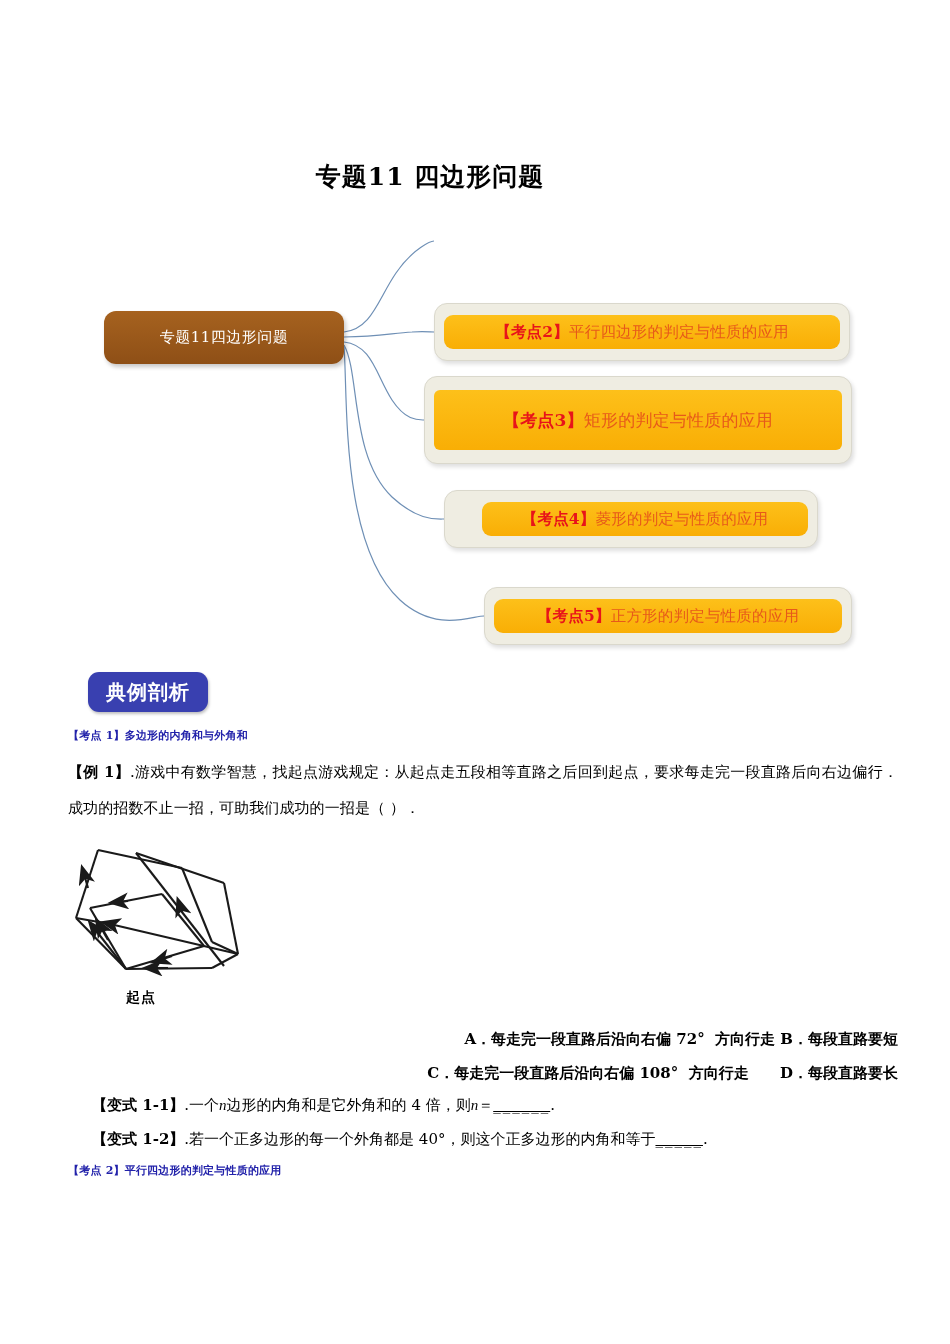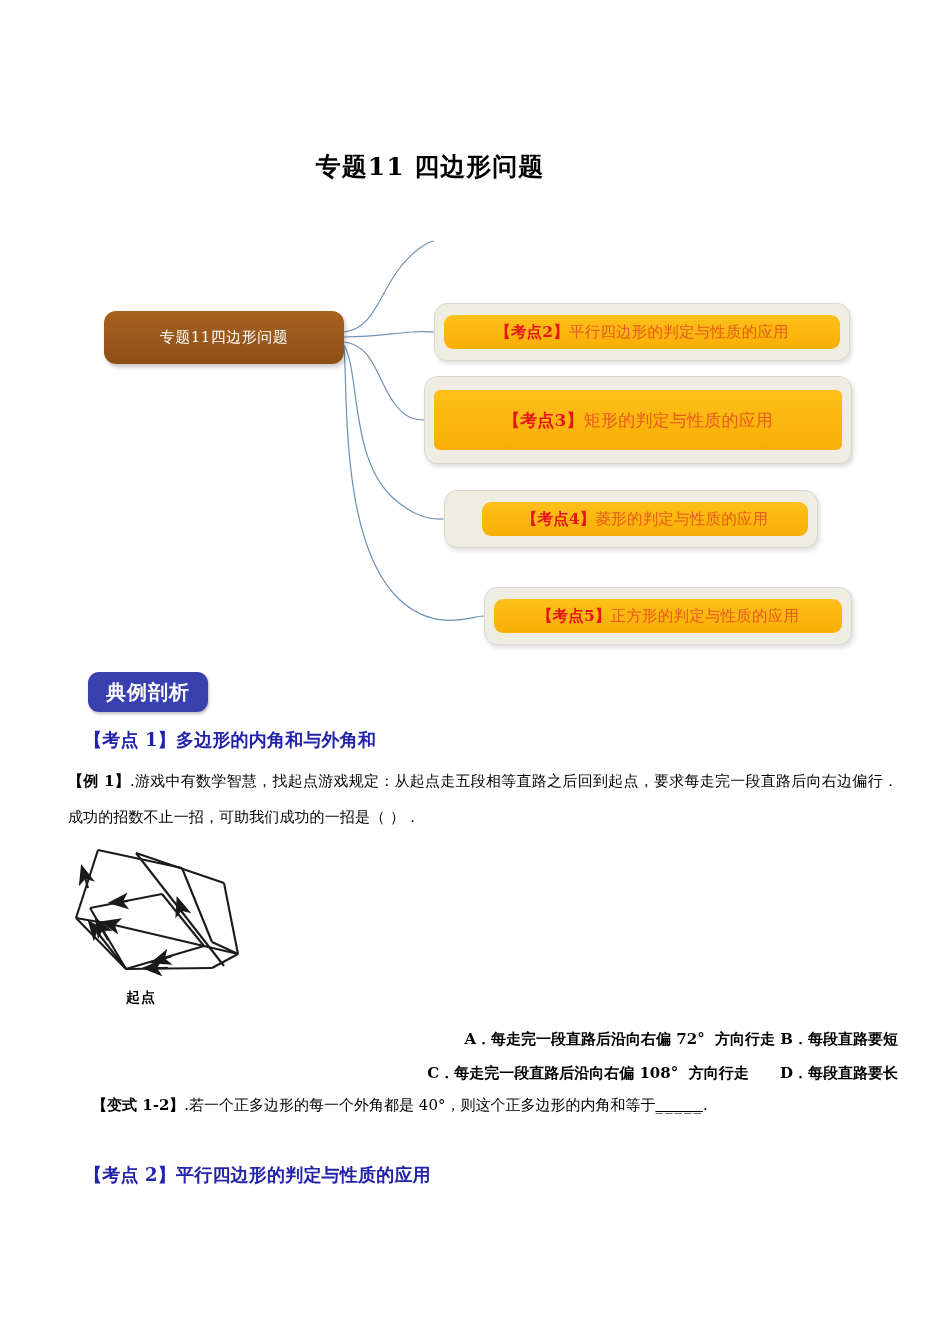--- a/index.html
+++ b/index.html
@@ -12,21 +12,21 @@
     height: 1344px;
     position: relative;
     font-family: "Liberation Serif", "DejaVu Serif", serif;
     color: #000;
     overflow: hidden;
   }
 
   
   .page-title {
     position: absolute;
-    top: 150px;
+    top: 160px;
     left: 0;
     width: 860px;
     text-align: center;
     font-family: "DejaVu Serif", "Liberation Serif", serif;
     font-size: 25px;
     font-weight: bold;
     letter-spacing: 1px;
     color: #000;
   }
 
@@ -131,22 +131,22 @@
   .content {
     position: absolute;
     left: 68px;
     top: 728px;
     width: 830px;
   }
   .kp-heading {
     color: #2222AA;
     font-family: "DejaVu Serif", "Liberation Serif", serif;
     font-weight: bold;
-    font-size: 18px;
-    margin: 0 0 11px 16px;
+    font-size: 11px;
+    margin: 0 0 11px 0;
     letter-spacing: 0.2px;
   }
   .para {
     font-family: "DejaVu Serif", "Liberation Serif", serif;
     font-size: 15px;
     line-height: 36px;
     margin: 0;
     text-align: justify;
     letter-spacing: 0.1px;
   }
@@ -306,17 +306,18 @@
   </svg>
   <div class="fig-label">起点</div>
 </div>
 
 <div class="choices">
   <div class="choice-line">A．每走完一段直路后沿向右偏 72°  方向行走 B．每段直路要短</div>
   <div class="choice-line">C．每走完一段直路后沿向右偏 108°  方向行走      D．每段直路要长</div>
 </div>
 
 <div class="variants">
+  <div class="variant-line"><span class="lead">【变式 1-1】</span><span>.一个</span><span class="mi">n</span><span>边形的内角和是它外角和的 4 倍，则</span><span class="mi">n</span><span>＝</span><span class="blank">______</span><span>.</span></div>
 
   <div class="variant-line"><span class="lead">【变式 1-2】</span><span>.若一个正多边形的每一个外角都是 40°，则这个正多边形的内角和等于</span><span class="blank">_____</span><span>.</span></div>
 </div>
 
 <div class="kp-heading kp2"><span>【考点 2】</span><span>平行四边形的判定与性质的应用</span></div>
 
 </body></html>

